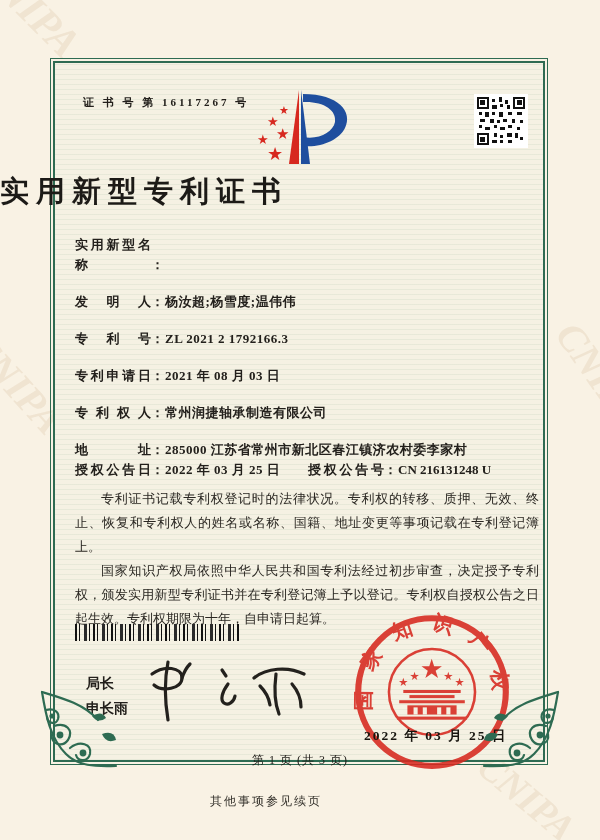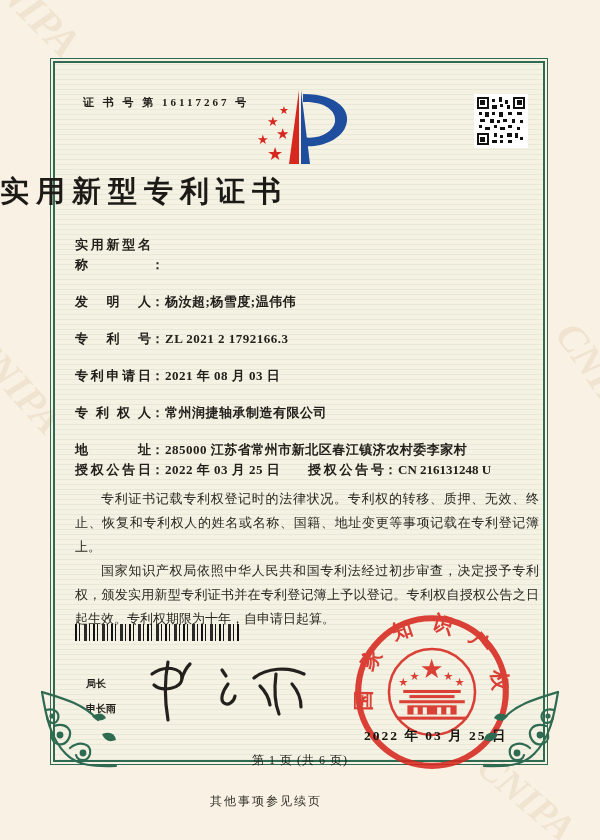--- a/index.html
+++ b/index.html
@@ -52,21 +52,21 @@
     position:absolute; left:75px; top:624px; width:166px; height:17px;
     background:repeating-linear-gradient(90deg,
       #121212 0 2px, rgba(0,0,0,0) 2px 4px,
       #121212 4px 5px, rgba(0,0,0,0) 5px 9px,
       #2a2a2a 9px 12px, rgba(0,0,0,0) 12px 14px,
       #121212 14px 15px, rgba(0,0,0,0) 15px 18px);
   }
   .director {
     position:absolute; left:86px; top:671px;
     font-family:"Liberation Sans","DejaVu Sans",sans-serif;
-    font-size:10px; font-weight:700; line-height:25px; color:#23201c;
+    font-size:14px; font-weight:700; line-height:25px; color:#23201c;
   }
   .signature { position:absolute; left:138px; top:648px; width:185px; height:78px; }
   .seal { position:absolute; left:350px; top:610px; width:164px; height:164px; }
   .seal-date {
     position:absolute; left:364px; top:727px; font-size:13.5px; font-weight:600;
     letter-spacing:2px; color:#17150f; white-space:nowrap;
   }
   .page-info {
     position:absolute; left:0; top:752px; width:600px; text-align:center;
     font-size:12px; color:#23201c; letter-spacing:1px;
@@ -287,17 +287,17 @@
           <rect x="62" y="95" width="4" height="7"></rect>
             <rect x="71" y="95" width="4" height="7"></rect>
           <rect x="85" y="95" width="4" height="7"></rect>
             <rect x="94" y="95" width="4" height="7"></rect>
         </g>
       </g>
     </svg>
 
     <div class="seal-date">2022 年 03 月 25 日</div>
 
-    <div class="page-info">第 1 页 (共 6 页)</div>
+    <div class="page-info">第 1 页 (共 3 页)</div>
     <div class="note">其他事项参见续页</div>
 
   </div>
 </div>
 
 </body></html>

